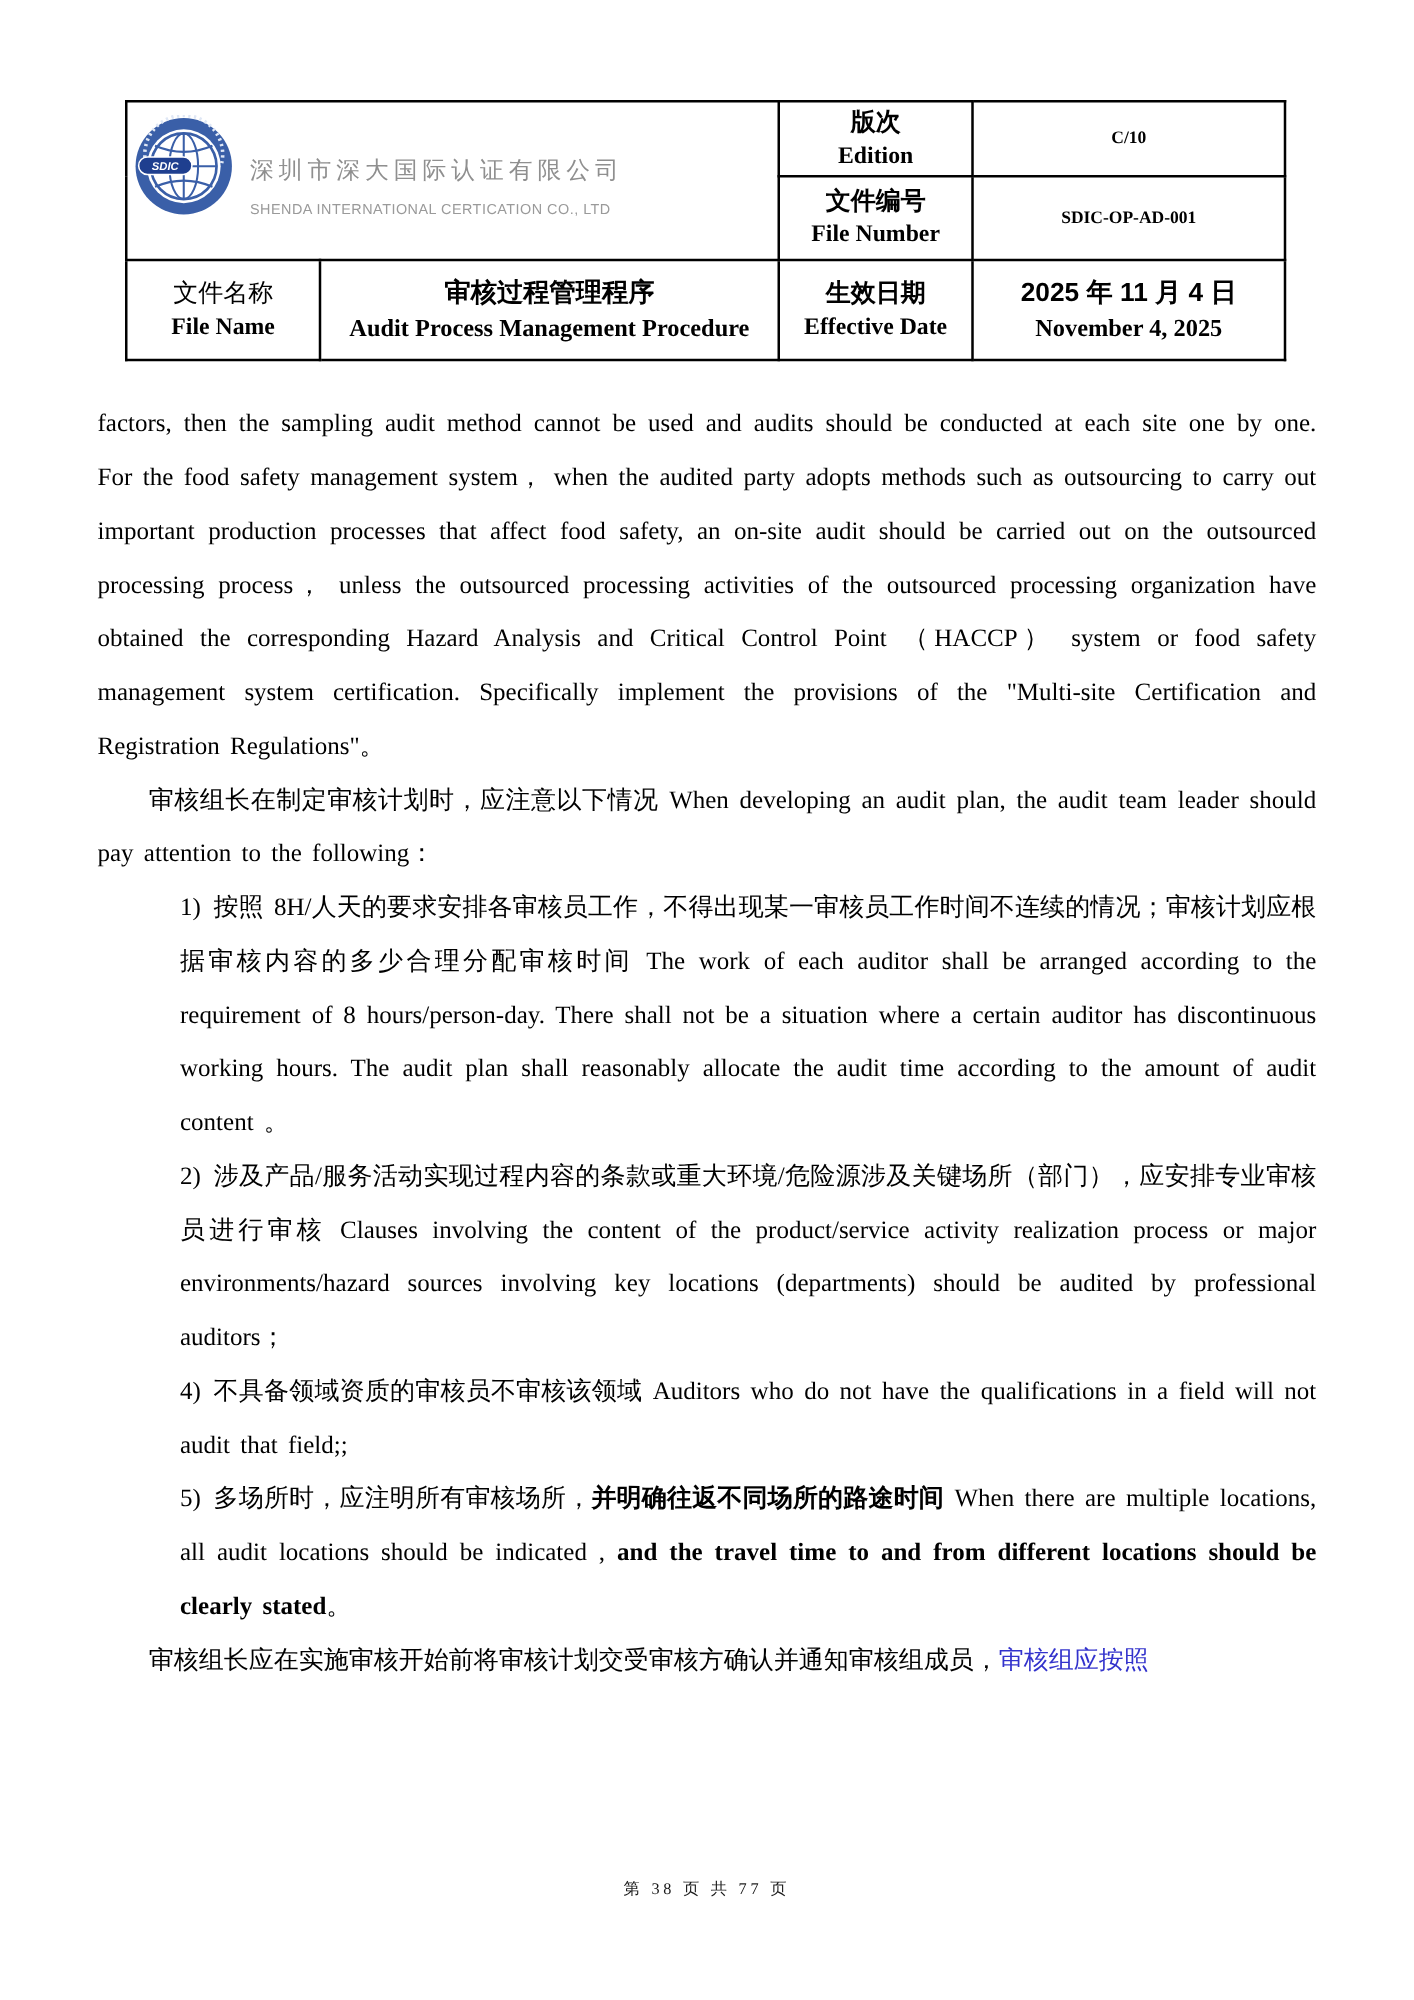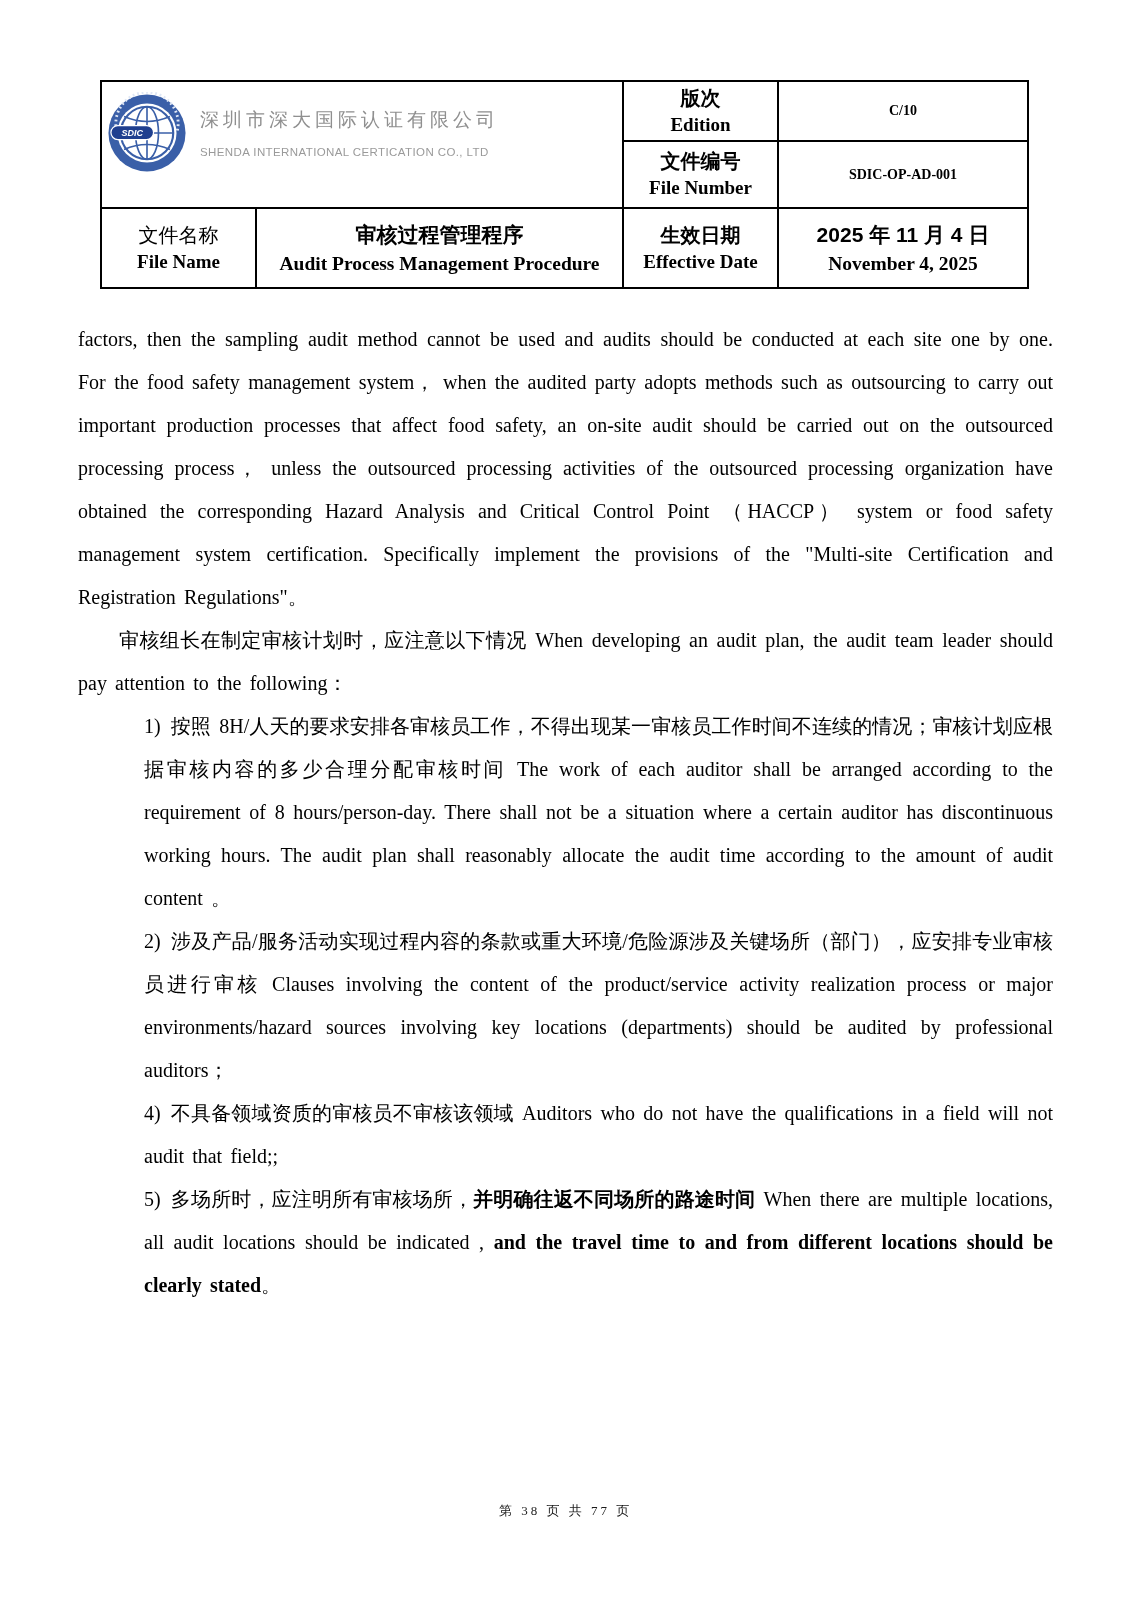--- a/index.html
+++ b/index.html
@@ -26,21 +26,21 @@
   table.hdr td {
     border: 2px solid #000;
     text-align: center;
     vertical-align: middle;
     padding: 2px 4px;
     background: #fff;
   }
   td.logo-cell { padding: 0 0 0 22px; }
   .logo-wrap {
     display: flex;
-    align-items: center;
+    align-items: flex-end;
     gap: 12px;
     transform: translateY(-12px);
   }
   .co-names { text-align: left; }
   .co-zh {
     font-family: "Liberation Sans", "DejaVu Sans", sans-serif;
     font-weight: 400;
     font-size: 19px;
     letter-spacing: 4px;
     color: #8f8f8f;
@@ -192,17 +192,20 @@
     <div class="li">
       <span class="num">2)</span><span>涉及产品/服务活动实现过程内容的条款或重大环境/危险源涉及关键场所（部门），应安排专业审核员进行审核 Clauses involving the content of the product/service activity realization process or major environments/hazard sources involving key locations (departments) should be audited by professional auditors；</span>
     </div>
     <div class="li">
       <span class="num">4)</span><span>不具备领域资质的审核员不审核该领域 Auditors who do not have the qualifications in a field will not audit that field;;</span>
     </div>
     <div class="li">
       <span class="num">5)</span><span>多场所时，应注明所有审核场所，</span><span class="b">并明确往返不同场所的路途时间</span><span> When there are multiple locations, all audit locations should be indicated , </span><span class="b">and the travel time to and from different locations should be clearly stated</span><span>。</span>
     </div>
 
+    <p class="just ind">
+      <span>审核组长应在实施审核开始前将审核计划交受审核方确认并通知审核组成员，</span><span class="blue">审核组应按照</span>
+    </p>
   </div>
 
   <div class="footer">第 38 页 共 77 页</div>
 
 </div>
 
 </body></html>

